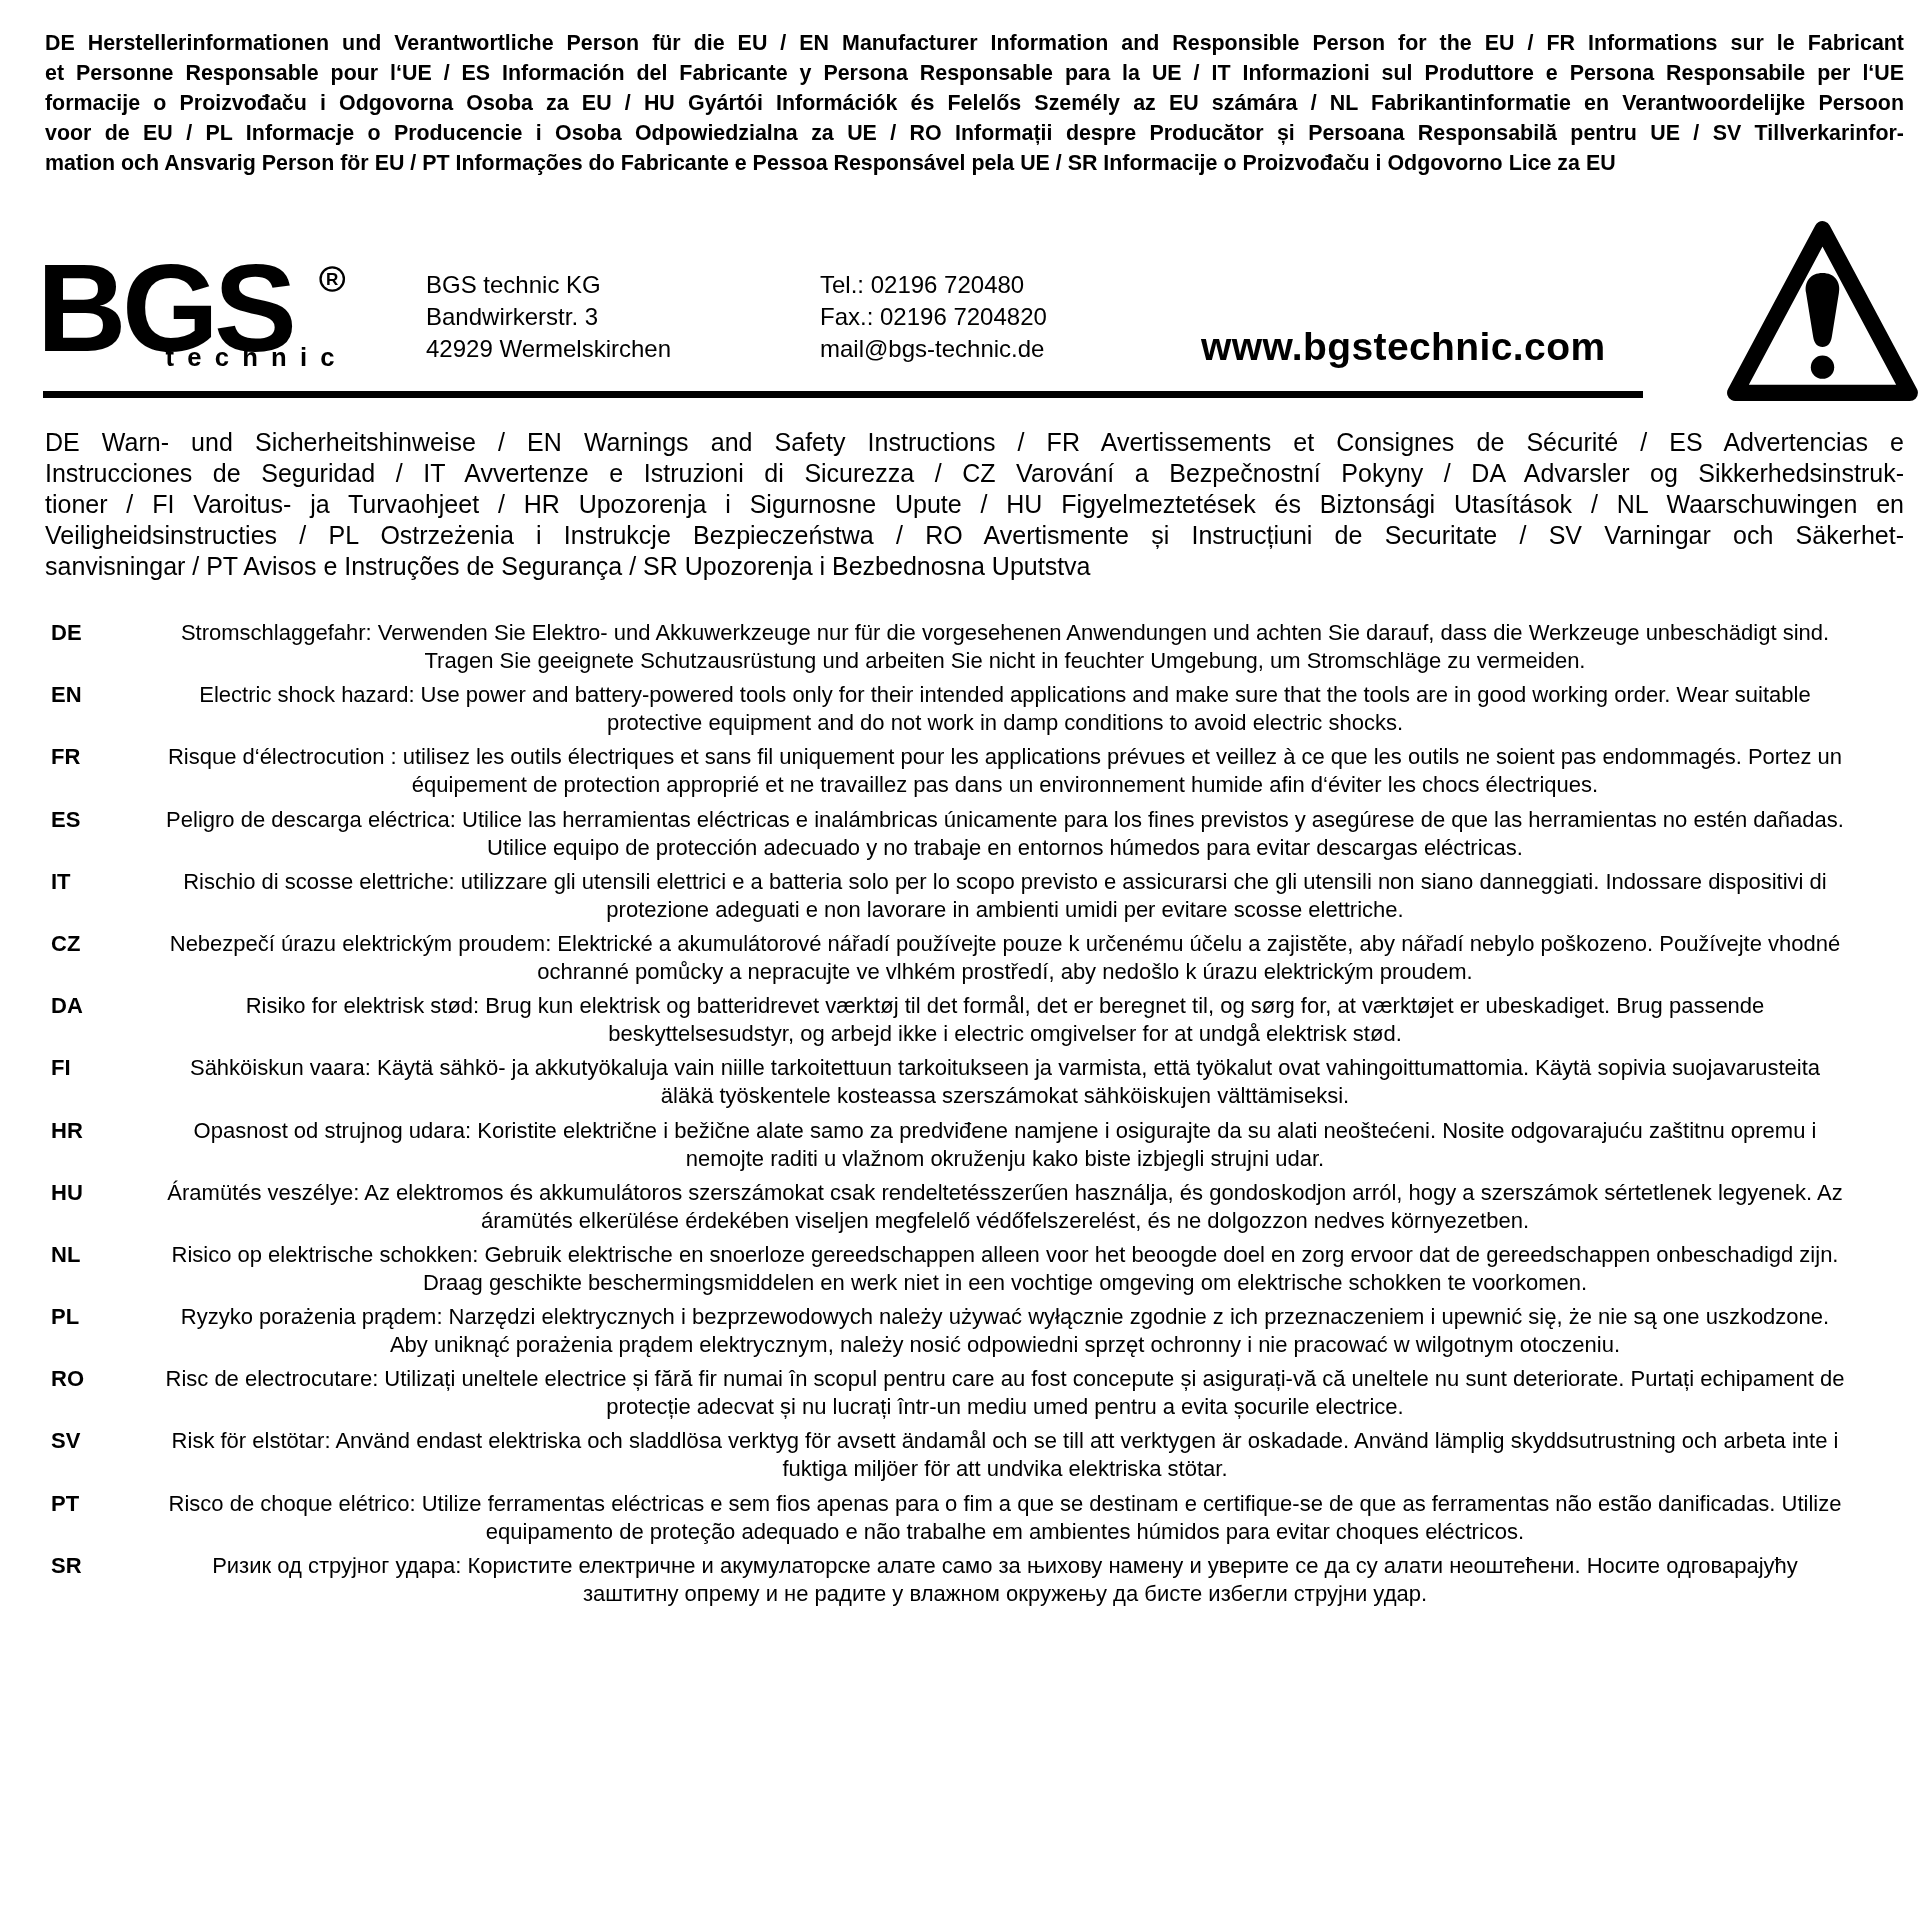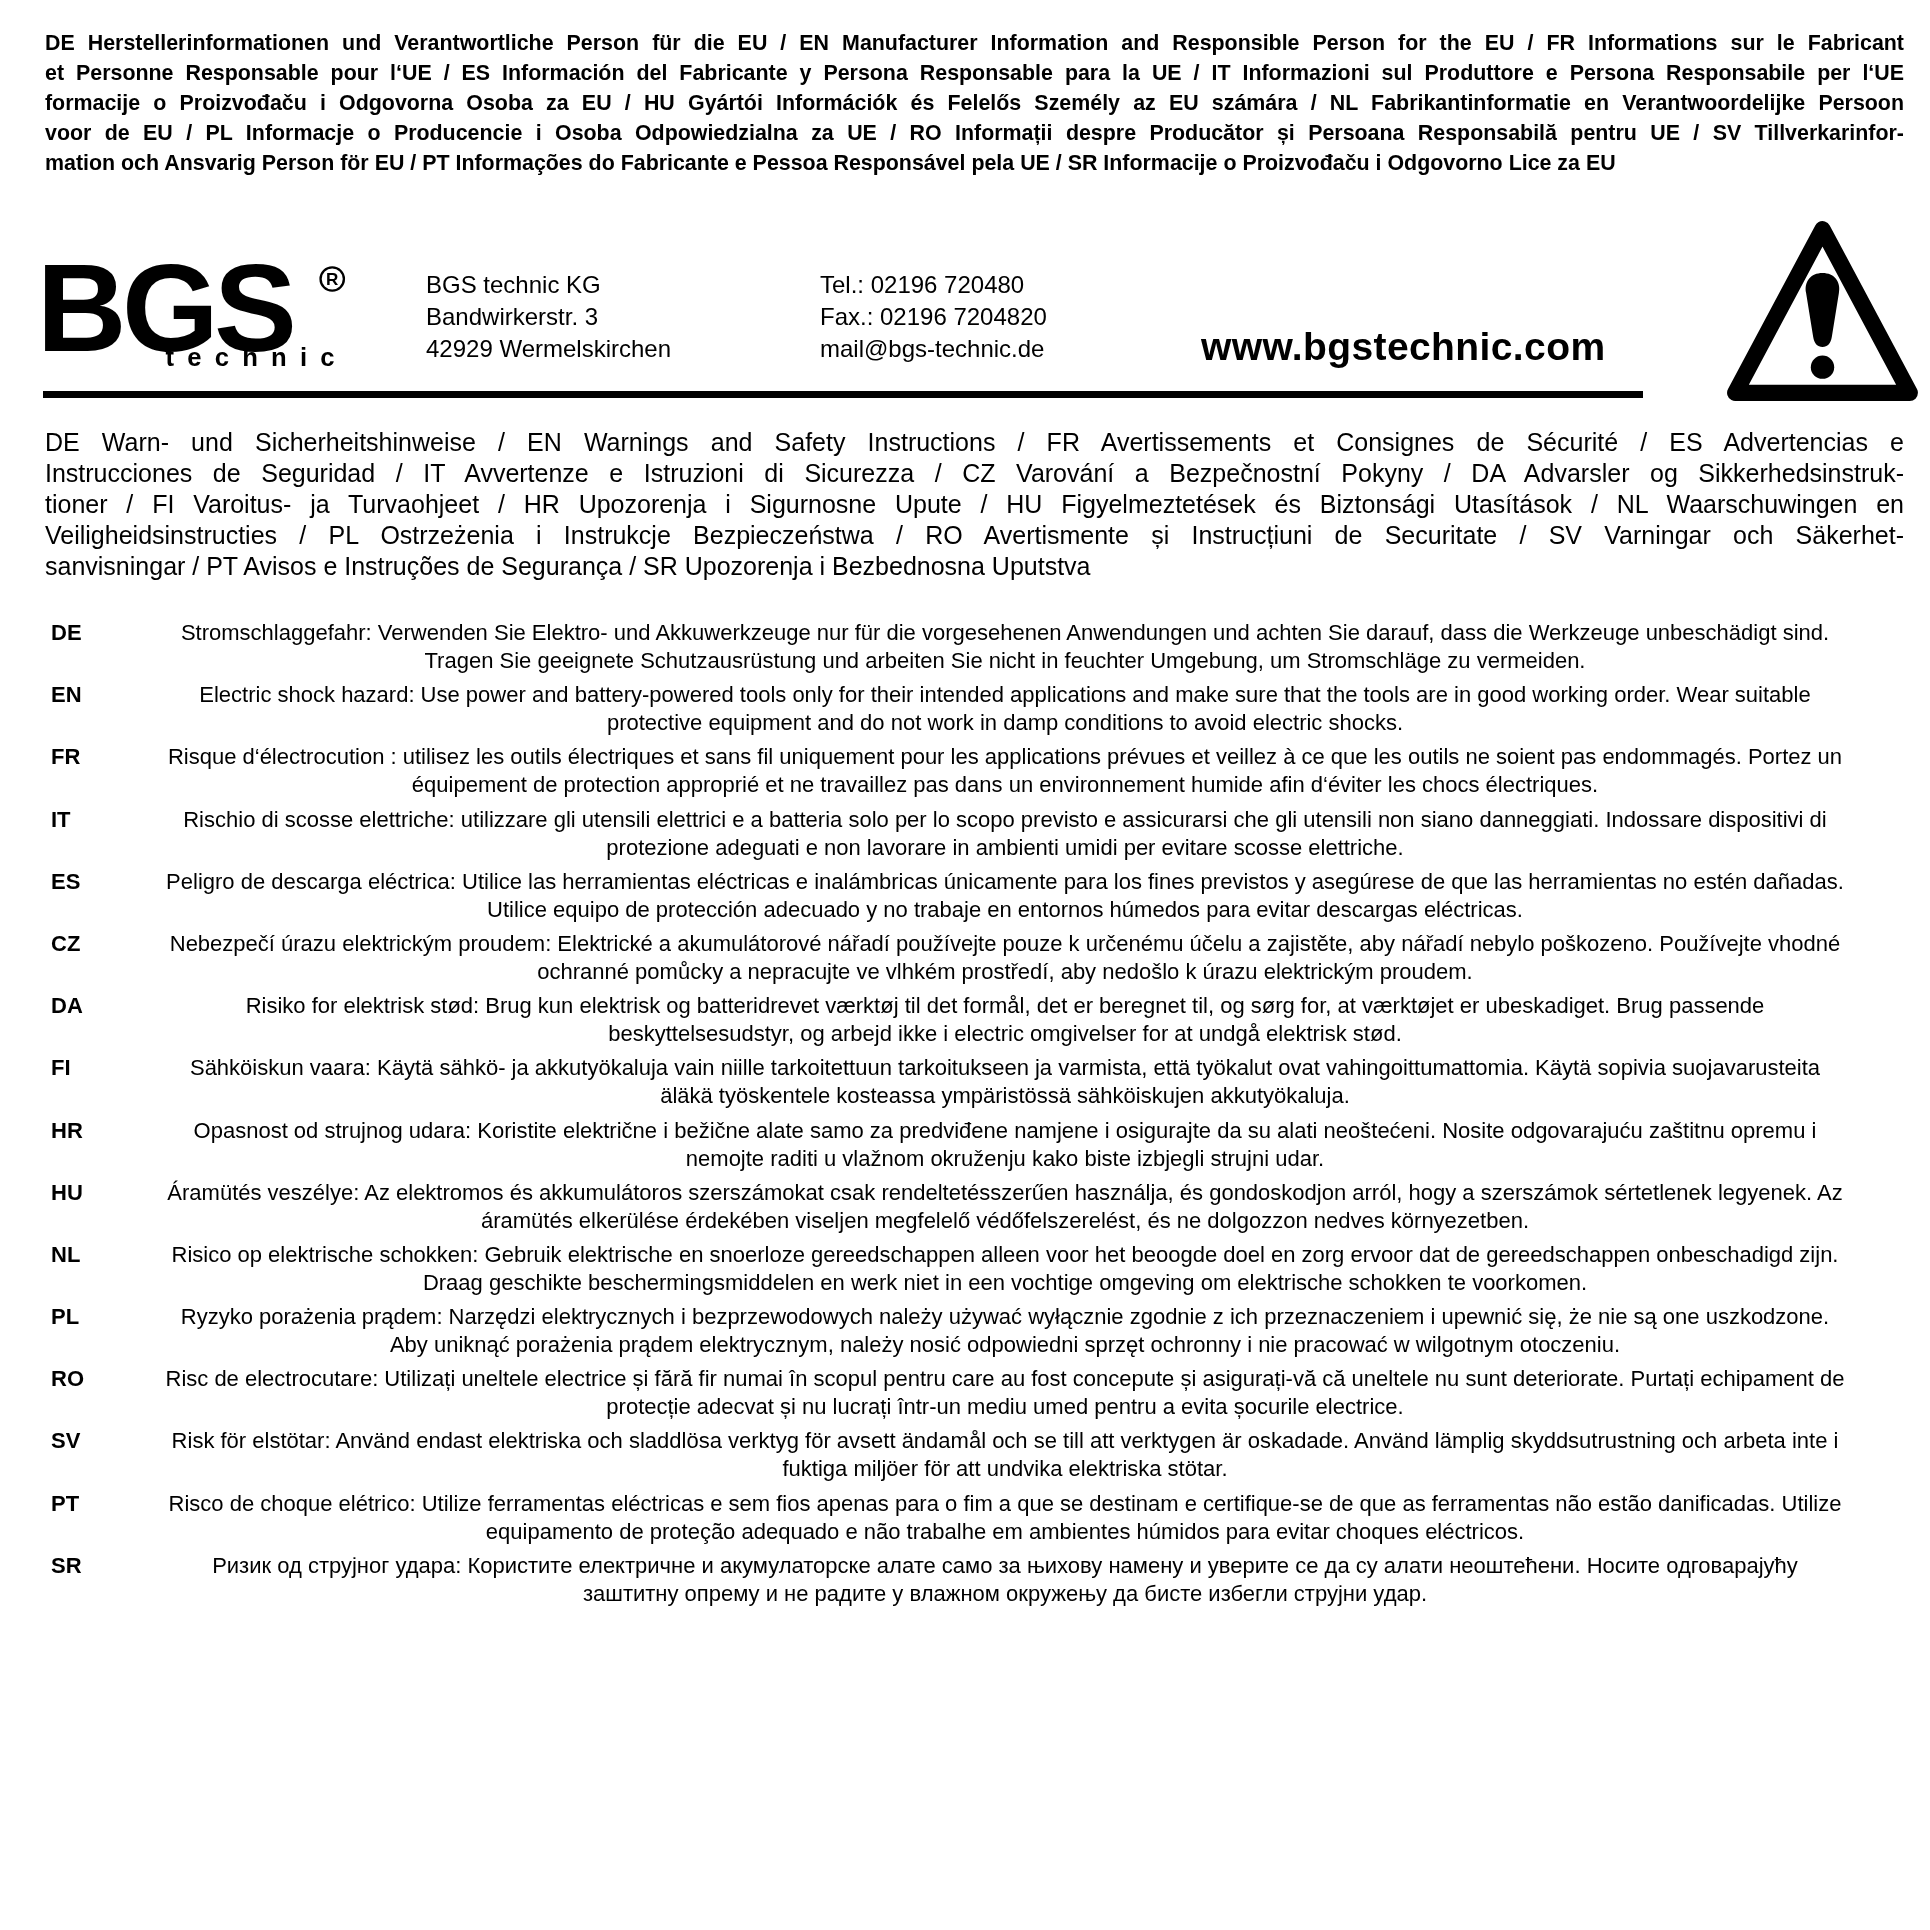--- a/index.html
+++ b/index.html
@@ -124,56 +124,56 @@
 
     <div class="para">
       <span class="code">FR</span>
       <div class="ptext">
         <div>Risque d‘électrocution : utilisez les outils électriques et sans fil uniquement pour les applications prévues et veillez à ce que les outils ne soient pas endommagés. Portez un</div>
         <div>équipement de protection approprié et ne travaillez pas dans un environnement humide afin d‘éviter les chocs électriques.</div>
       </div>
     </div>
 
     <div class="para">
+      <span class="code">ES</span>
+      <div class="ptext">
+        <div>Peligro de descarga eléctrica: Utilice las herramientas eléctricas e inalámbricas únicamente para los fines previstos y asegúrese de que las herramientas no estén dañadas.</div>
+        <div>Utilice equipo de protección adecuado y no trabaje en entornos húmedos para evitar descargas eléctricas.</div>
+      </div>
+    </div>
+
+    <div class="para">
       <span class="code">IT</span>
       <div class="ptext">
         <div>Rischio di scosse elettriche: utilizzare gli utensili elettrici e a batteria solo per lo scopo previsto e assicurarsi che gli utensili non siano danneggiati. Indossare dispositivi di</div>
         <div>protezione adeguati e non lavorare in ambienti umidi per evitare scosse elettriche.</div>
       </div>
     </div>
 
     <div class="para">
-      <span class="code">ES</span>
-      <div class="ptext">
-        <div>Peligro de descarga eléctrica: Utilice las herramientas eléctricas e inalámbricas únicamente para los fines previstos y asegúrese de que las herramientas no estén dañadas.</div>
-        <div>Utilice equipo de protección adecuado y no trabaje en entornos húmedos para evitar descargas eléctricas.</div>
-      </div>
-    </div>
-
-    <div class="para">
       <span class="code">CZ</span>
       <div class="ptext">
         <div>Nebezpečí úrazu elektrickým proudem: Elektrické a akumulátorové nářadí používejte pouze k určenému účelu a zajistěte, aby nářadí nebylo poškozeno. Používejte vhodné</div>
         <div>ochranné pomůcky a nepracujte ve vlhkém prostředí, aby nedošlo k úrazu elektrickým proudem.</div>
       </div>
     </div>
 
     <div class="para">
       <span class="code">DA</span>
       <div class="ptext">
         <div>Risiko for elektrisk stød: Brug kun elektrisk og batteridrevet værktøj til det formål, det er beregnet til, og sørg for, at værktøjet er ubeskadiget. Brug passende</div>
         <div>beskyttelsesudstyr, og arbejd ikke i electric omgivelser for at undgå elektrisk stød.</div>
       </div>
     </div>
 
     <div class="para">
       <span class="code">FI</span>
       <div class="ptext">
         <div>Sähköiskun vaara: Käytä sähkö- ja akkutyökaluja vain niille tarkoitettuun tarkoitukseen ja varmista, että työkalut ovat vahingoittumattomia. Käytä sopivia suojavarusteita</div>
-        <div>äläkä työskentele kosteassa ympäristössä sähköiskujen akkutyökaluja.</div>
+        <div>äläkä työskentele kosteassa szerszámokat sähköiskujen välttämiseksi.</div>
       </div>
     </div>
 
     <div class="para">
       <span class="code">HR</span>
       <div class="ptext">
         <div>Opasnost od strujnog udara: Koristite električne i bežične alate samo za predviđene namjene i osigurajte da su alati neoštećeni. Nosite odgovarajuću zaštitnu opremu i</div>
         <div>nemojte raditi u vlažnom okruženju kako biste izbjegli strujni udar.</div>
       </div>
     </div>

